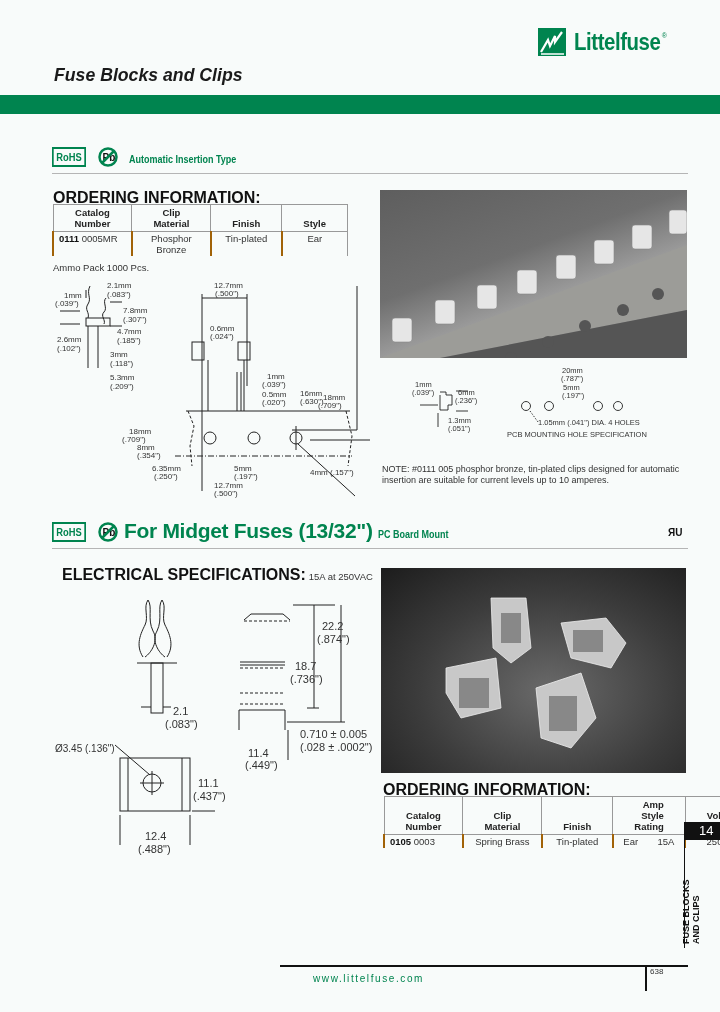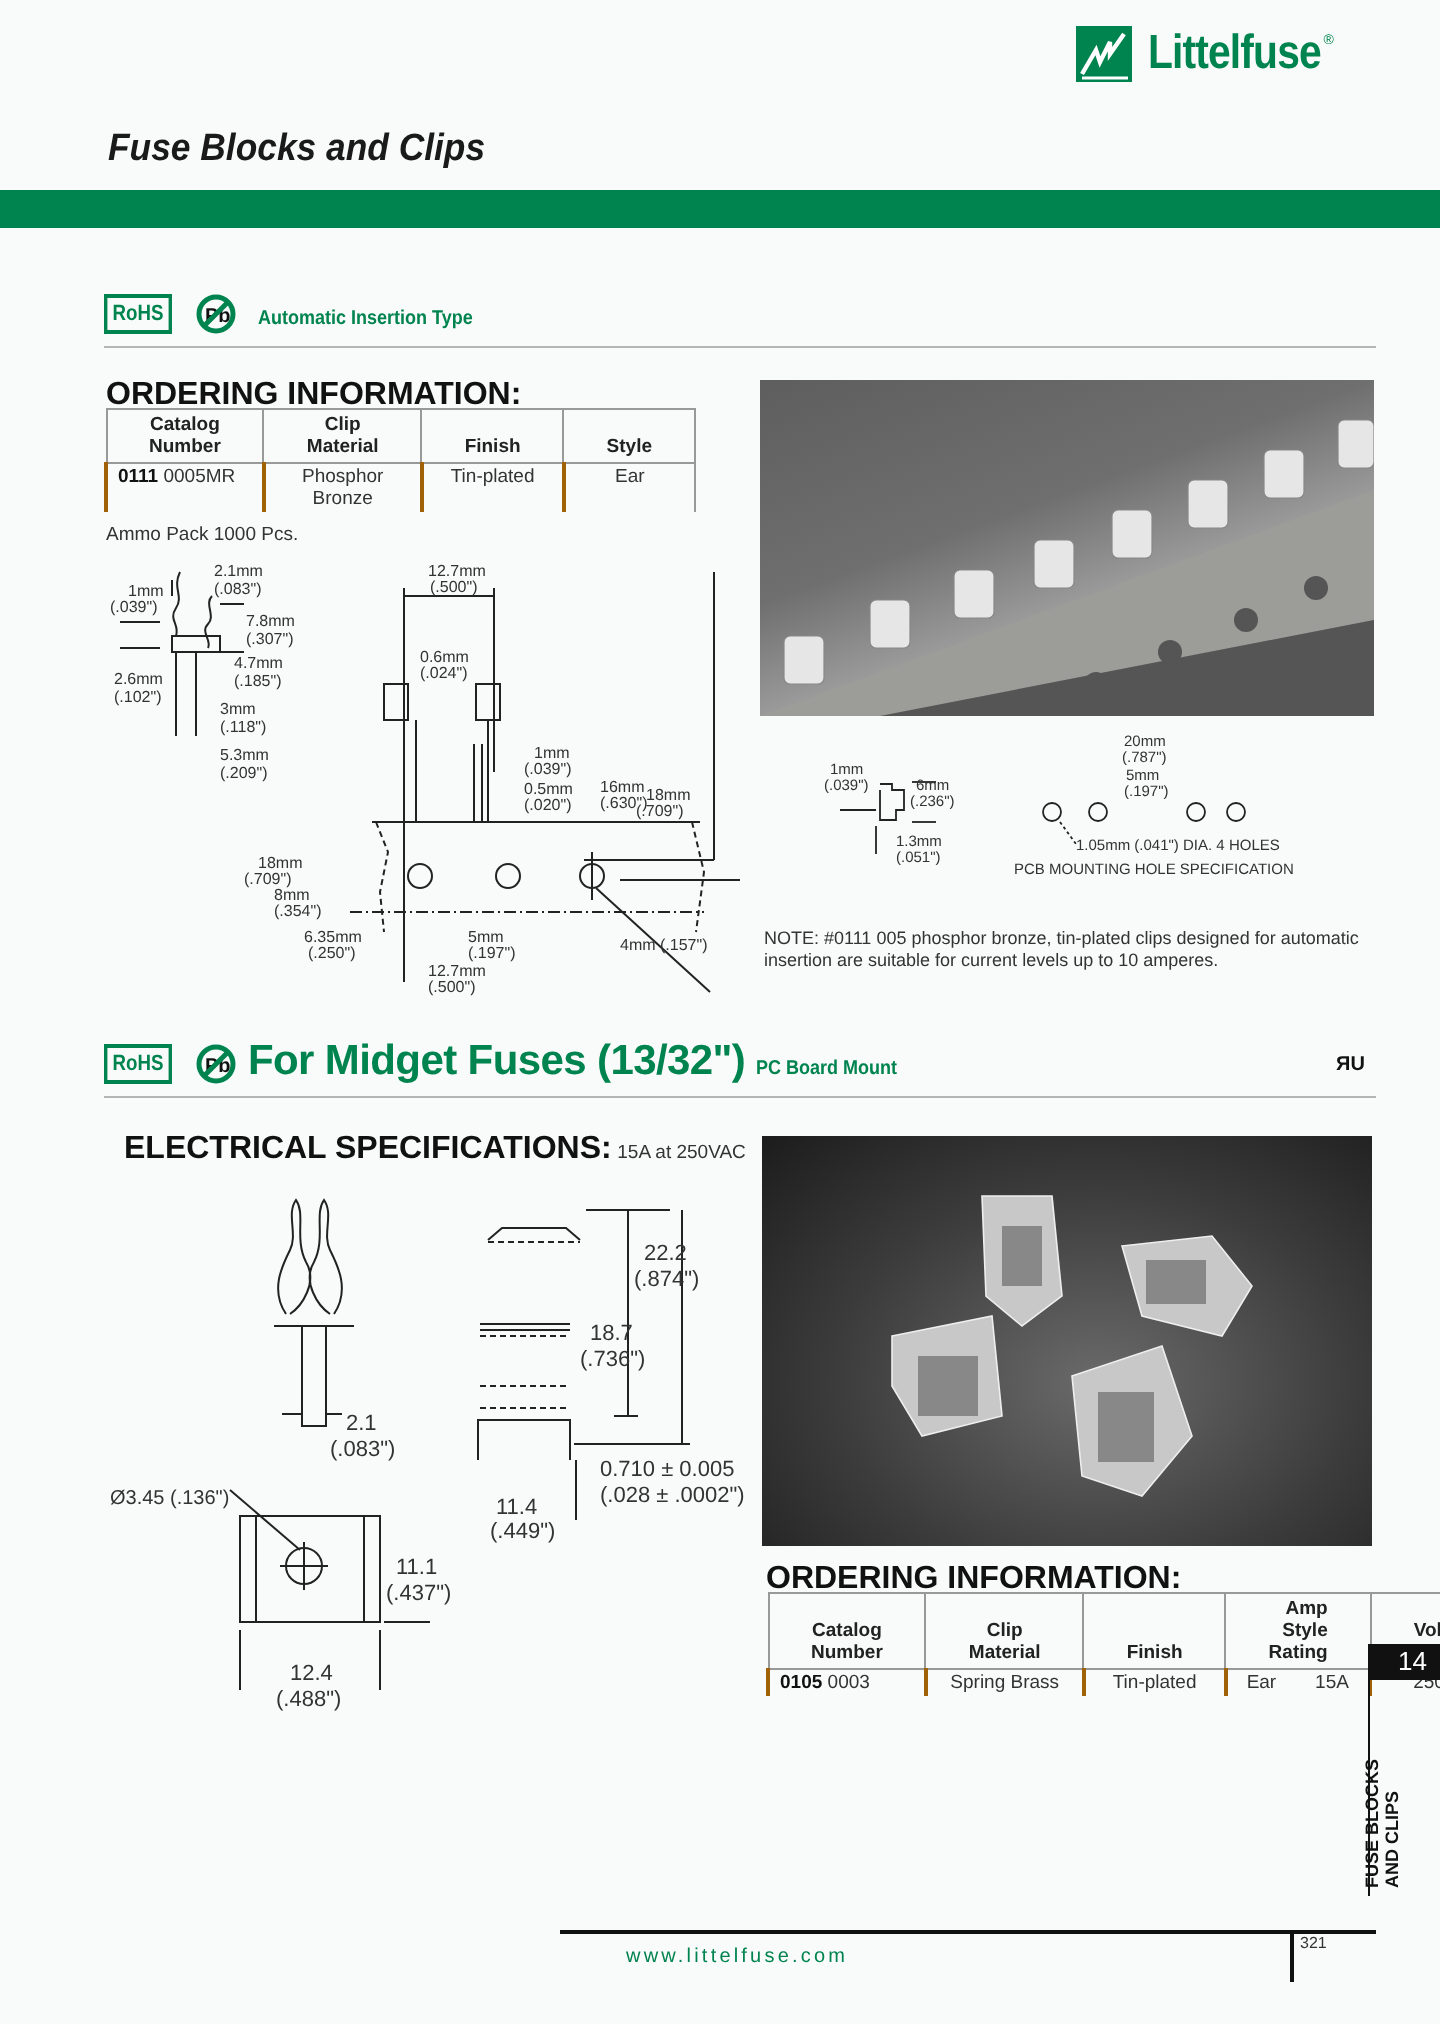--- a/index.html
+++ b/index.html
@@ -1,21 +1,21 @@
 <!DOCTYPE html>
 <html><head>
 <meta charset="utf-8">
 <style>
   * { box-sizing: border-box; margin: 0; padding: 0; }
   html, body { width: 720px; height: 1012px; background: #f8fbfa; overflow: hidden; }
   body { position: relative; font-family: "Liberation Sans", sans-serif; color: #1a1a1a; }
   .abs { position: absolute; }
 
   
-  .logo { left: 538px; top: 9px; width: 150px; height: 36px; display: flex; align-items: center; }
+  .logo { left: 538px; top: 24px; width: 150px; height: 36px; display: flex; align-items: center; }
   .logo-mark { width: 28px; height: 28px; background: #00844f; position: relative; margin-right: 8px; }
   .logo-mark svg { position: absolute; left: 0; top: 0; }
   .logo-text { font-family: "Liberation Sans", sans-serif; font-weight: bold; font-size: 24px; color: #00844f; letter-spacing: -0.5px; transform: scaleX(0.85); transform-origin: left center; }
   .page-title { left: 54px; top: 64px; font-size: 19px; font-style: italic; font-weight: bold; color: #1a1a1a; transform: scaleX(0.93); transform-origin: left; }
   .green-band { left: 0; top: 95px; width: 720px; height: 19px; background: #00844f; }
 
   
   .sec-head { display: flex; align-items: flex-end; }
   .rohs { border: 2px solid #00844f; color: #00844f; font-weight: bold; font-size: 11px; padding: 2px 3px; line-height: 12px; margin-right: 6px; transform: scaleX(0.85); transform-origin: left; }
   .pb-icon { width: 20px; height: 20px; margin-right: 6px; }
@@ -353,13 +353,13 @@
 <div class="abs tab-side">
   <div class="tab-side-text">
     <div>FUSE BLOCKS</div>
     <div>AND CLIPS</div>
   </div>
 </div>
 
 <div class="abs footer-rule"></div>
 <div class="abs footer-url">www.littelfuse.com</div>
 <div class="abs footer-vbar"></div>
-<div class="abs page-num">321</div>
+<div class="abs page-num">638</div>
 
 </body></html>

